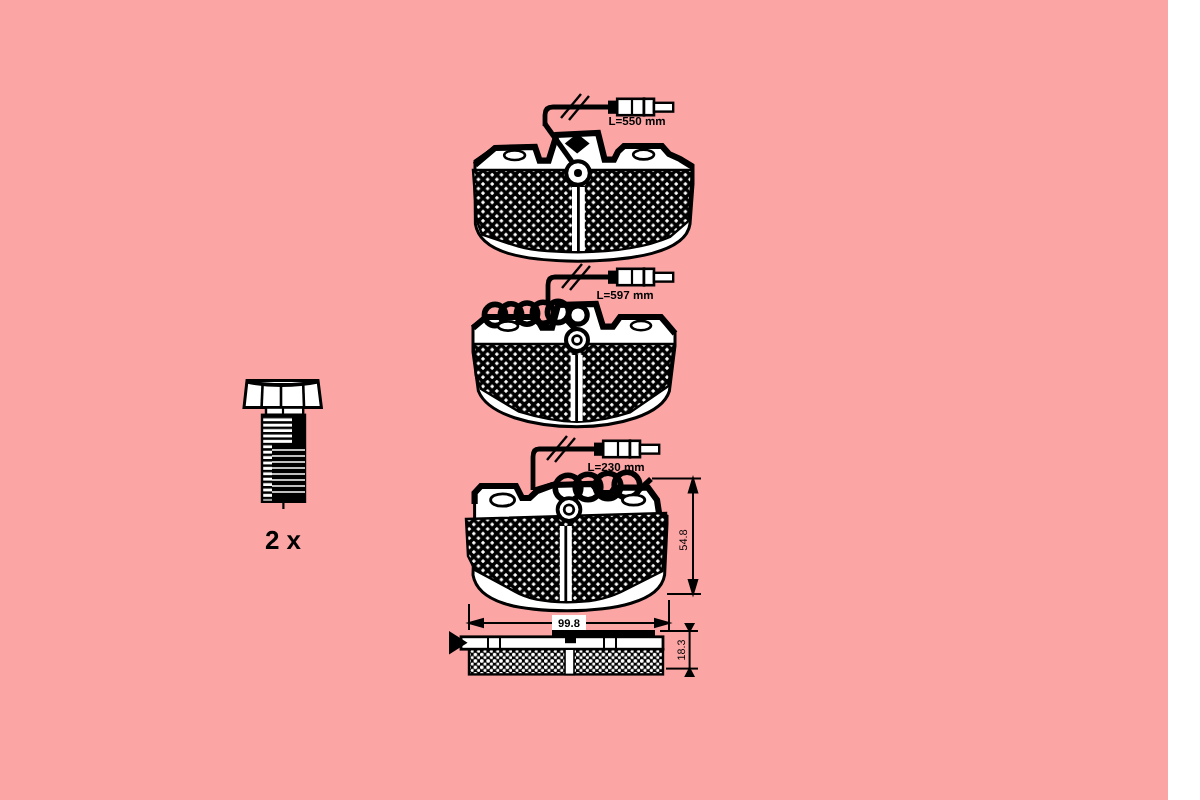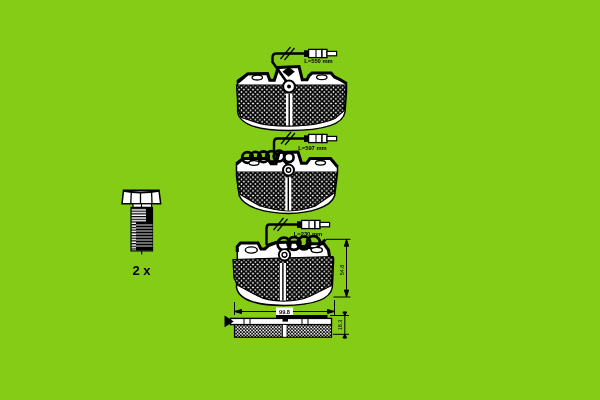--- a/index.html
+++ b/index.html
@@ -1,16 +1,16 @@
 <!DOCTYPE html>
 <html><head>
 <meta charset="utf-8">
 <style>
   html,body{margin:0;padding:0;background:#fff;}
-  .page{position:relative;width:600px;height:400px;background:#84cc16;font-family:"Liberation Sans",sans-serif;}
+  .page{position:relative;width:536px;height:400px;background:#fca5a5;font-family:"Liberation Sans",sans-serif;padding-left:48px;}
   svg{position:absolute;left:0;top:0;}
   text{font-family:"Liberation Sans",sans-serif;fill:#000;}
 </style>
 </head>
 <body>
 <div class="page">
 <svg width="600" height="400" viewBox="0 0 600 400">
 <defs>
   <pattern id="xh" width="4.6" height="4.6" patternUnits="userSpaceOnUse">
     <rect width="4.6" height="4.6" fill="#fff"></rect>

